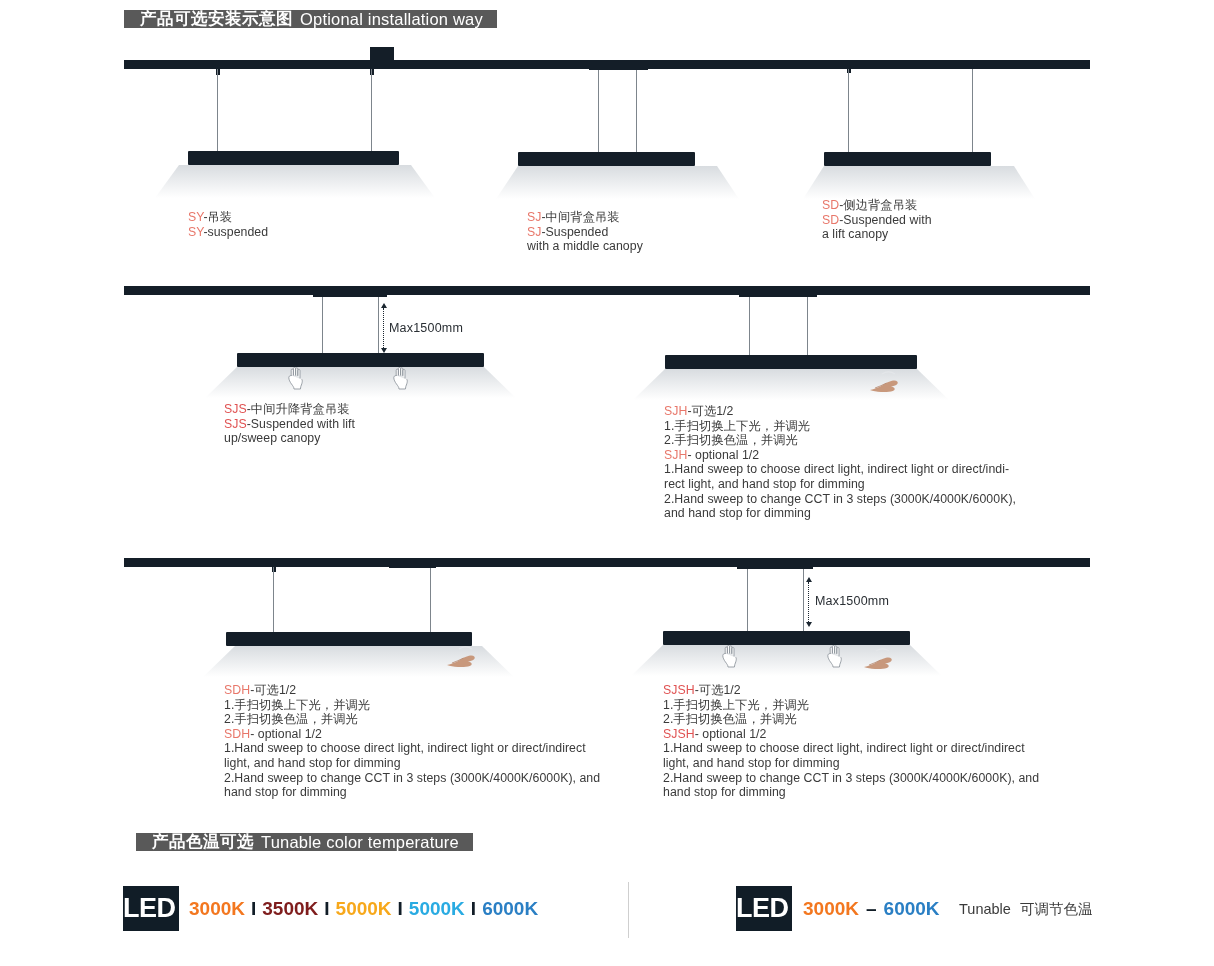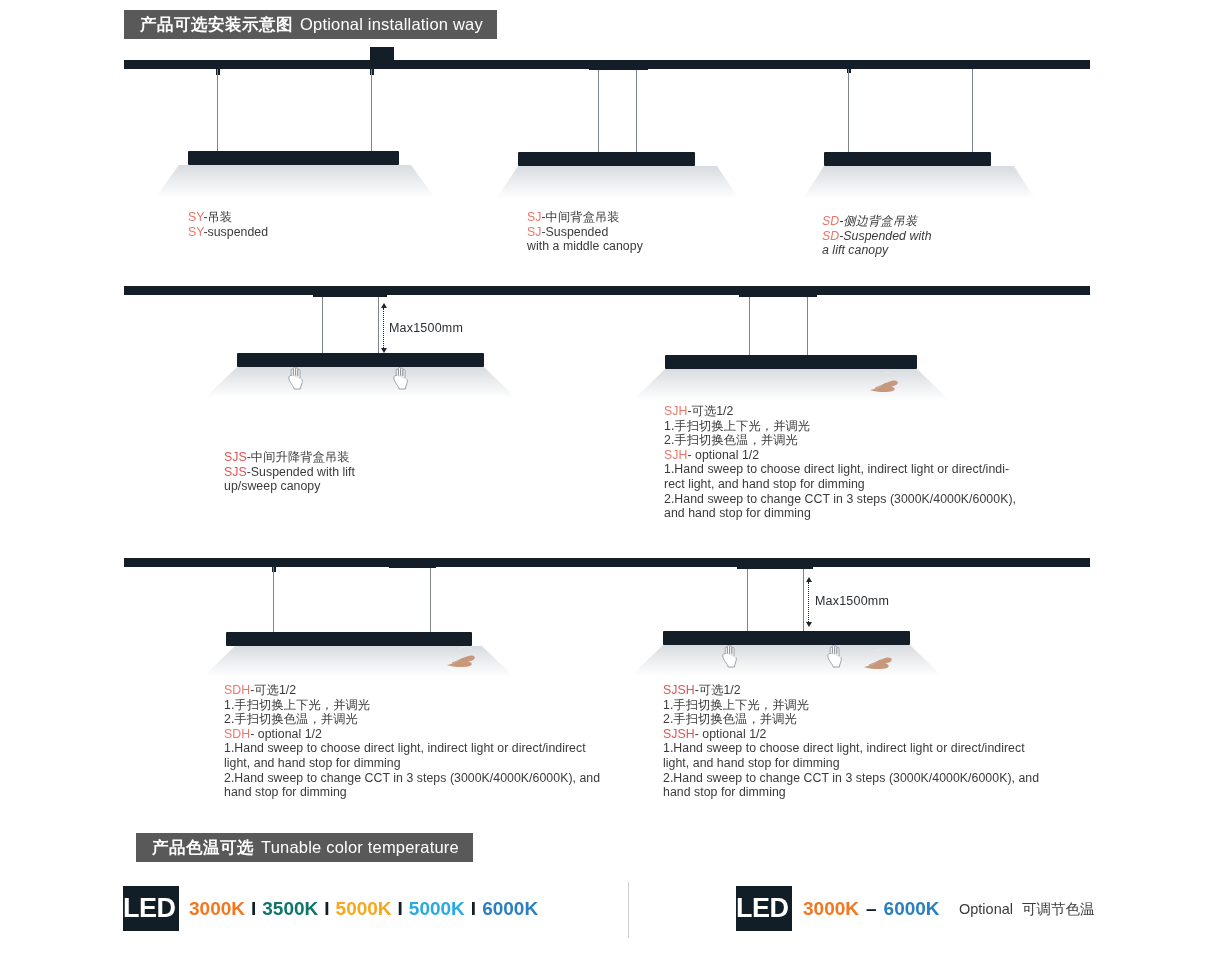--- a/index.html
+++ b/index.html
@@ -13,21 +13,21 @@
     font-family: "Liberation Sans", sans-serif;
     color: #333333;
     overflow: hidden;
   }
 
   
   .section-bar {
     position: absolute;
     background: #595959;
     color: #ffffff;
-    height: 29px;
+    height: 18px;
     display: flex;
     align-items: center;
     padding: 0 14px 0 16px;
     white-space: nowrap;
   }
   .section-bar .cn {
     font-size: 16.5px;
     font-weight: bold;
     letter-spacing: .5px;
   }
@@ -195,21 +195,21 @@
     <div class="wire" style="left:848px; top:69px; height:83px;"></div>
     <div class="wire" style="left:972px; top:69px; height:83px;"></div>
     <div class="light-cone" style="left:803px; top:166px; width:232px; height:33px;
                 clip-path: polygon(21px 0, 211px 0, 232px 33px, 0 33px);"></div>
     <div class="fixture" style="left:824px; top:152px; width:167px;"></div>
   </div>
 </div>
 
 <div class="caption" style="left:188px; top:210px;"><span class="line"><span class="code">SY</span>-吊装</span><span class="line"><span class="code">SY</span>-suspended</span></div>
 <div class="caption" style="left:527px; top:210px;"><span class="line"><span class="code">SJ</span>-中间背盒吊装</span><span class="line"><span class="code">SJ</span>-Suspended</span><span class="line">with a middle canopy</span></div>
-<div class="caption" style="left:822px; top:214px;font-style:italic;"><span class="line"><span class="code">SD</span>-侧边背盒吊装</span><span class="line"><span class="code">SD</span>-Suspended with</span><span class="line">a lift canopy</span></div>
+<div class="caption" style="left:822px; top:198px;"><span class="line"><span class="code">SD</span>-侧边背盒吊装</span><span class="line"><span class="code">SD</span>-Suspended with</span><span class="line">a lift canopy</span></div>
 
 <div class="diagram-row">
 
   <div class="ceiling" style="left:124px; top:286px; width:966px;"></div>
 
   <div>
     <div class="canopy" style="left:313px; top:286px; width:74px; height:11px;"></div>
     <div class="wire" style="left:322px; top:297px; height:57px;"></div>
     <div class="wire" style="left:378px; top:297px; height:57px;"></div>
 
@@ -251,21 +251,21 @@
         <path d="M8 20 c4-1 9-2.5 13-5 3.5-2 6-3.6 9-4.2 2.6-.5 4.3-.2 5.2.7.9.9.7 2.2-.4 3
                  -1.3 1-3.6 1.6-6 2 1.9.3 3.4 1 3.8 2 .4 1-.4 2-1.8 2.5-2.8 1-7.4 1.3-11.8 1
                  -4.3-.3-8-.9-11-2z" fill="#c8987c"></path>
         <path d="M13 18 c4-1.5 8-3 11.5-5" fill="none" stroke="#b4856c" stroke-width=".8"></path>
         <path d="M20 4 a12 12 0 0 1 13 0" fill="none" stroke="#e3e6e9" stroke-width="1.4"></path>
       </svg>
     </span>
   </div>
 </div>
 
-<div class="caption" style="left:224px; top:402px;margin-top:48px;"><span class="line"><span class="code code-red">SJS</span>-中间升降背盒吊装</span><span class="line"><span class="code code-red">SJS</span>-Suspended with lift</span><span class="line">up/sweep canopy</span></div>
+<div class="caption" style="left:224px; top:402px;"><span class="line"><span class="code code-red">SJS</span>-中间升降背盒吊装</span><span class="line"><span class="code code-red">SJS</span>-Suspended with lift</span><span class="line">up/sweep canopy</span></div>
 <div class="caption" style="left:664px; top:404px;"><span class="line"><span class="code">SJH</span>-可选1/2</span><span class="line">1.手扫切换上下光，并调光</span><span class="line">2.手扫切换色温，并调光</span><span class="line"><span class="code">SJH</span>- optional 1/2</span><span class="line">1.Hand sweep to choose direct light, indirect light or direct/indi-</span><span class="line">rect light, and hand stop for dimming</span><span class="line">2.Hand sweep to change CCT in 3 steps (3000K/4000K/6000K),</span><span class="line">and hand stop for dimming</span></div>
 
 <div class="diagram-row">
 
   <div class="ceiling" style="left:124px; top:558px; width:966px;"></div>
 
   <div>
     <div class="canopy" style="left:389px; top:558px; width:47px; height:10px;"></div>
     <div class="wire-cap" style="left:272px; top:566px; height:6px;"></div>
     <div class="wire" style="left:273px; top:567px; height:65px;"></div>
@@ -331,35 +331,35 @@
   <span class="cn">产品色温可选</span>
   <span class="en">Tunable color temperature</span>
 </div>
 
 <div class="led-badge" style="left:123px; top:886px; width:56px; height:45px;">
   <span style="font-size:27px;">LED</span>
 </div>
 <div class="cct-list" style="left:189px; top:898px; font-size:19px;">
     <span style="color: rgb(243, 119, 31);">3000K</span>
     <span class="sep">I</span>
-    <span style="color: #0f766e;">3500K</span>
+    <span style="color: #7f1d1d;">3500K</span>
     <span class="sep">I</span>
     <span style="color: rgb(247, 168, 27);">5000K</span>
     <span class="sep">I</span>
     <span style="color: rgb(41, 171, 226);">5000K</span>
     <span class="sep">I</span>
     <span style="color: rgb(42, 127, 196);">6000K</span>
   </div>
 
 <div class="vdivider" style="left:628px; top:882px; height:56px;"></div>
 
 <div class="led-badge" style="left:736px; top:886px; width:56px; height:45px;">
   <span style="font-size:27px;">LED</span>
 </div>
 <div class="cct-range" style="left:803px; top:898px; font-size:19px;">
     <span style="color: rgb(243, 119, 31);">3000K</span>
     <span class="dash">–</span>
     <span style="color: rgb(42, 127, 196);">6000K</span>
   </div>
 <div class="tunable" style="left:959px; top:900px;">
-  <span>Optional</span>
+  <span>Tunable</span>
   <span style="margin-left:5px;">可调节色温</span>
 </div>
 
 </body></html>

